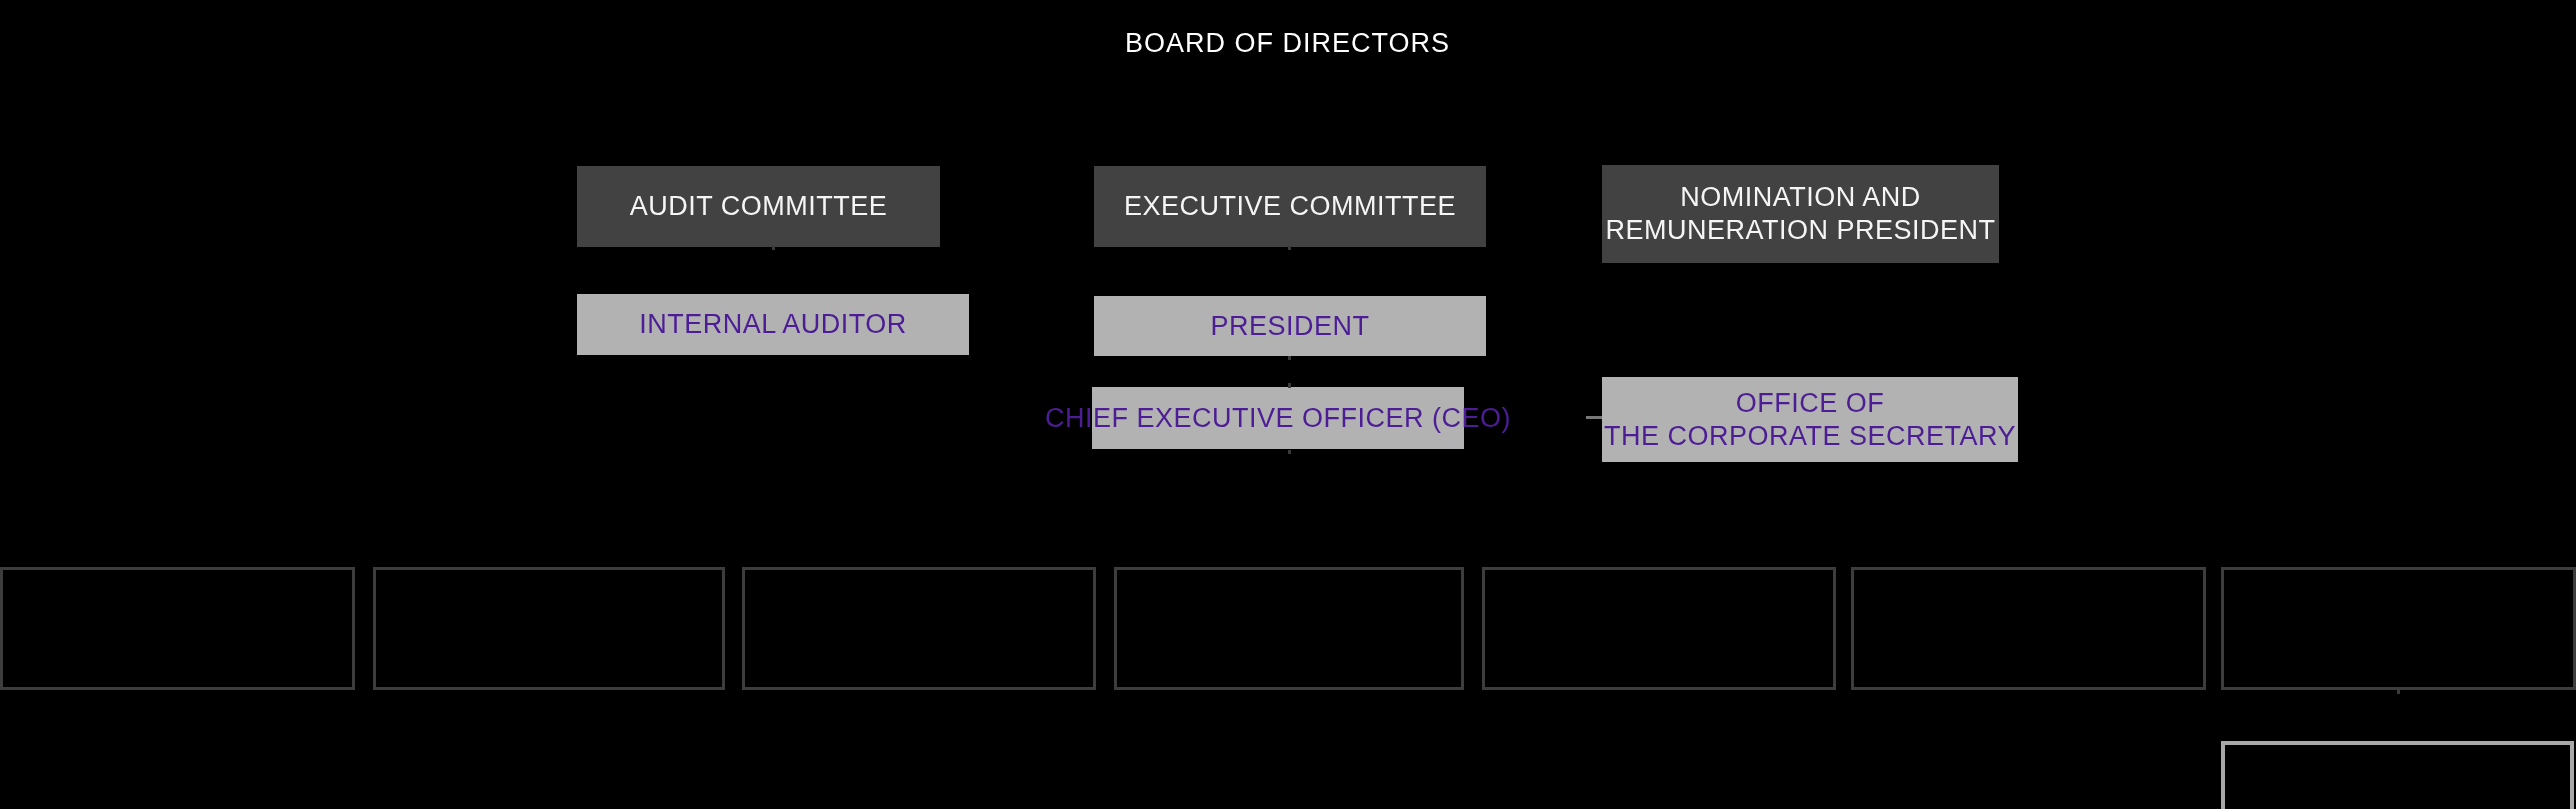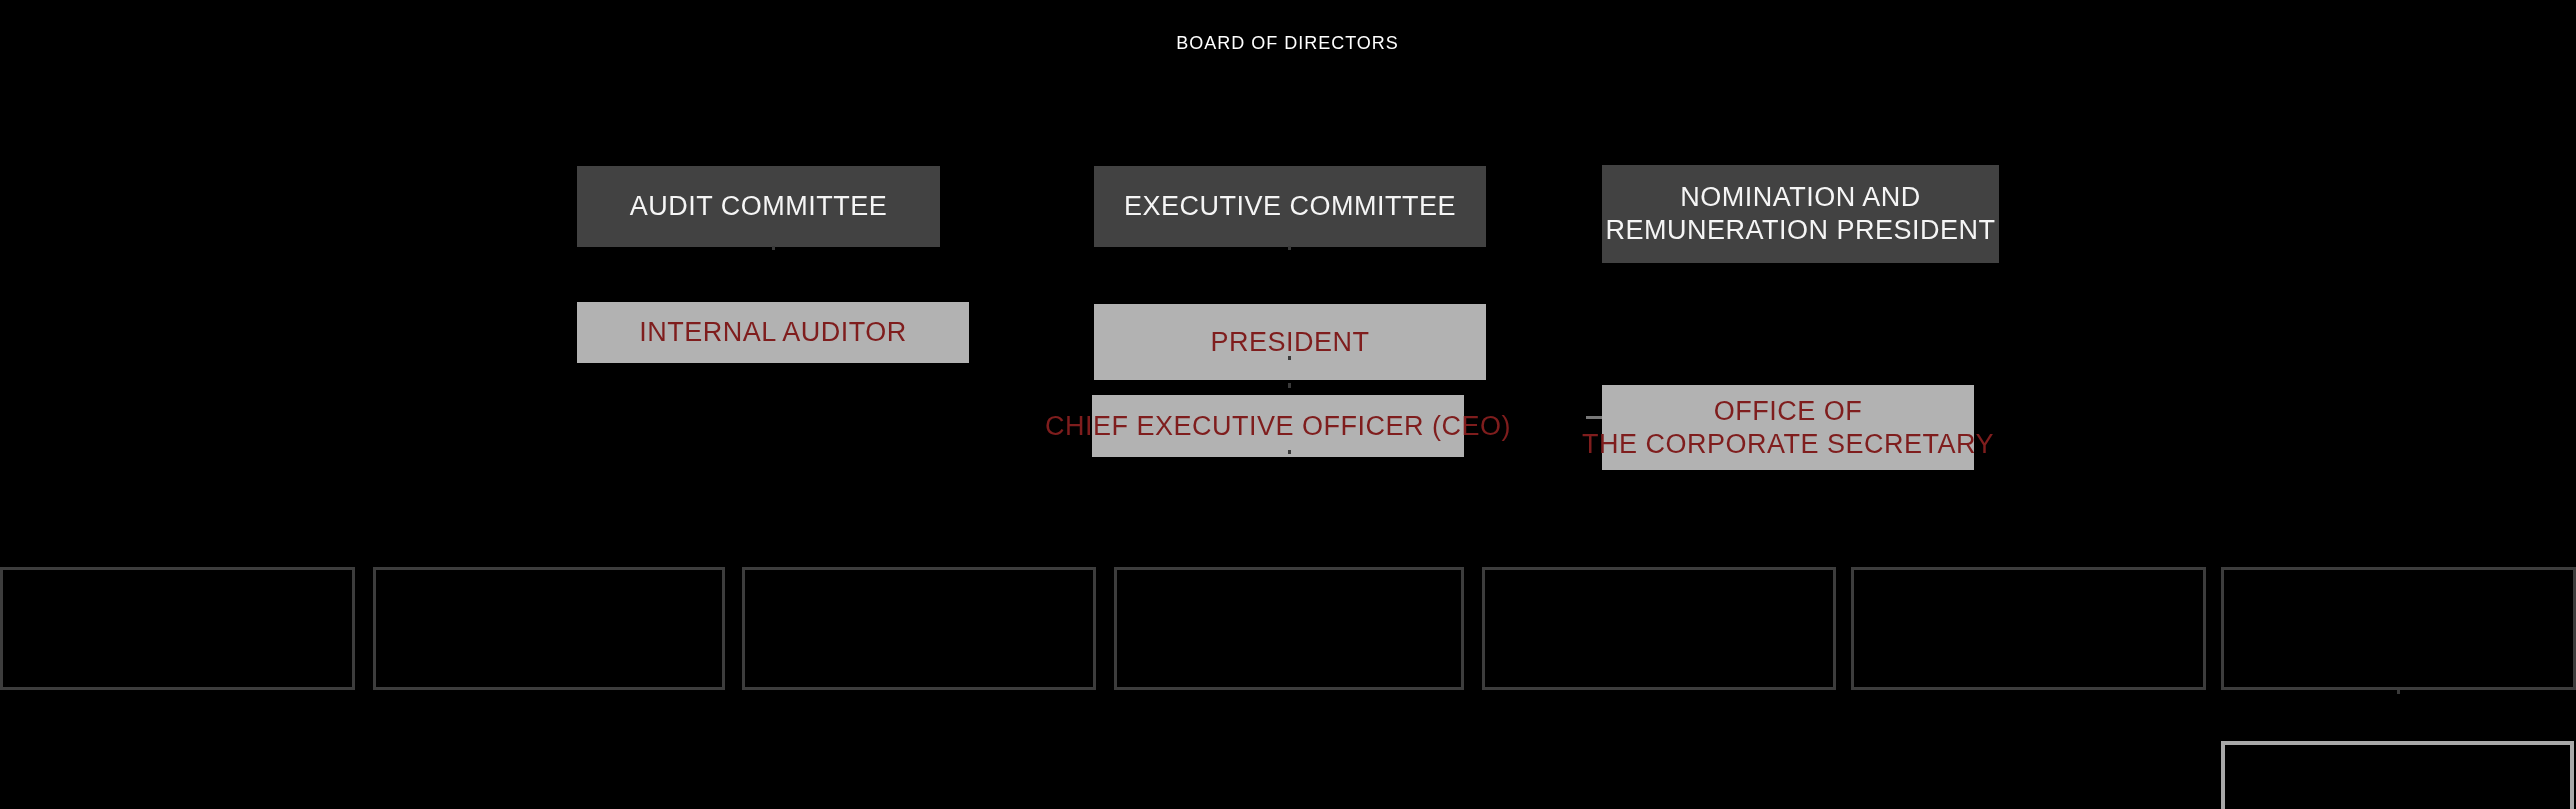--- a/index.html
+++ b/index.html
@@ -9,40 +9,40 @@
     height: 809px;
     background: #000000;
     overflow: hidden;
     font-family: "Liberation Sans", sans-serif;
   }
   .abs { position: absolute; box-sizing: border-box; }
 
   .chart-title {
     left: 1041px; top: 24px; width: 493px; height: 39px;
     color: #ffffff;
-    font-size: 18px;
+    font-size: 27px;
     letter-spacing: 1px;
     text-align: center;
     line-height: 39px;
     white-space: nowrap;
   }
 
   .node {
     display: flex;
     flex-direction: column;
     align-items: center;
     justify-content: center;
     text-align: center;
     font-size: 27px;
     letter-spacing: 0.5px;
     line-height: 33px;
     white-space: nowrap;
   }
   .node.dark  { background: #424242; color: #f5f5f5; }
-  .node.light { background: #b2b2b2; color: #7f1d1d; margin-top: 8px; }
+  .node.light { background: #b2b2b2; color: #4c1d95; }
 
   .dept-box {
     top: 567px; height: 123px;
     background: #000000;
     border: 3px solid #3d3d3d;
   }
   .sub-box {
     left: 2221px; top: 741px; width: 353px; height: 87px;
     background: #000000;
     border: 4px solid #a8a8a8;
@@ -68,29 +68,29 @@
 
   <div class="abs node dark" style="left:1602px; top:165px; width:397px; height:98px;">
     <span>NOMINATION AND</span>
     <span>REMUNERATION PRESIDENT</span>
   </div>
 
   <div class="abs node light" style="left:577px; top:294px; width:392px; height:61px;">
     <span>INTERNAL AUDITOR</span>
   </div>
 
-  <div class="abs node light" style="left:1094px; top:296px; width:392px; height:76px;">
+  <div class="abs node light" style="left:1094px; top:296px; width:392px; height:60px;">
     <span>PRESIDENT</span>
   </div>
 
   <div class="abs node light" style="left:1092px; top:387px; width:372px; height:62px;">
     <span>CHIEF EXECUTIVE OFFICER (CEO)</span>
   </div>
 
-  <div class="abs node light" style="left:1602px; top:377px; width:372px; height:85px;">
+  <div class="abs node light" style="left:1602px; top:377px; width:416px; height:85px;">
     <span>OFFICE OF</span>
     <span>THE CORPORATE SECRETARY</span>
   </div>
 
   <div class="abs stub" style="left:772px;  top:246px; width:3px; height:4px;"></div>
   <div class="abs stub" style="left:1288px; top:246px; width:3px; height:4px;"></div>
   <div class="abs stub" style="left:1288px; top:356px; width:3px; height:4px;"></div>
   <div class="abs stub" style="left:1288px; top:383px; width:3px; height:5px;"></div>
   <div class="abs stub" style="left:1288px; top:450px; width:3px; height:4px;"></div>
   <div class="abs dash" style="left:1586px; top:416px; width:16px; height:3px;"></div>

